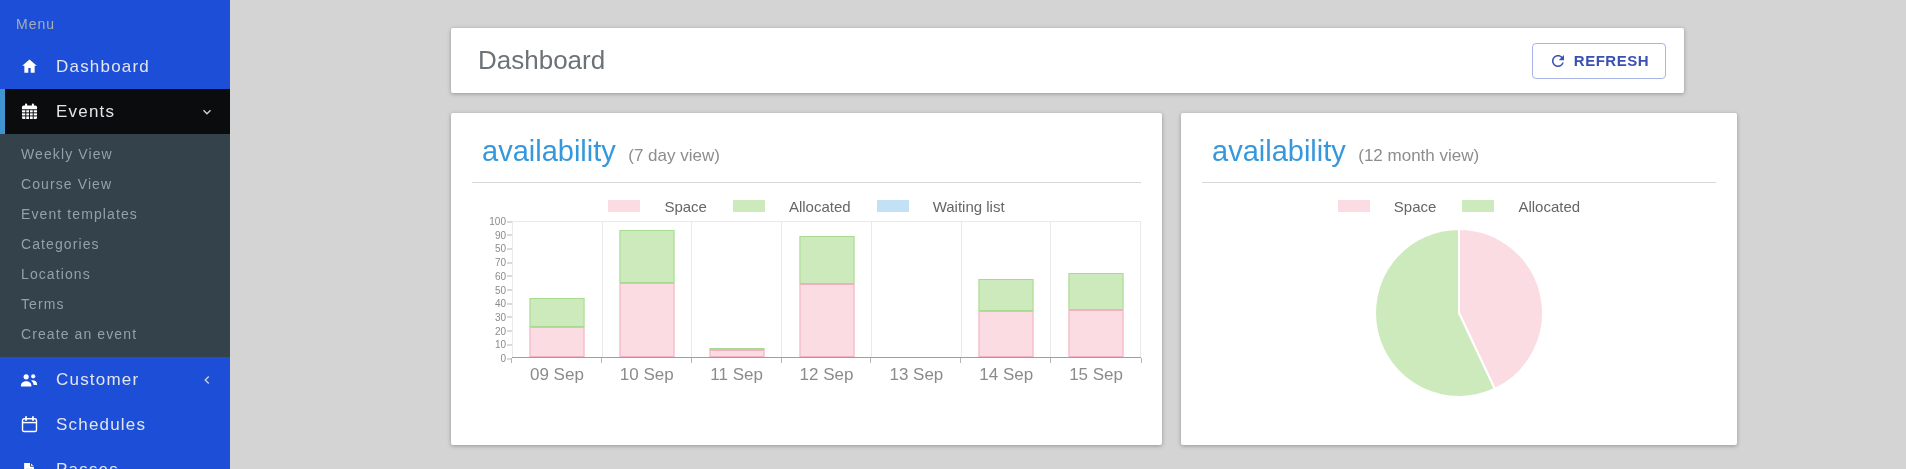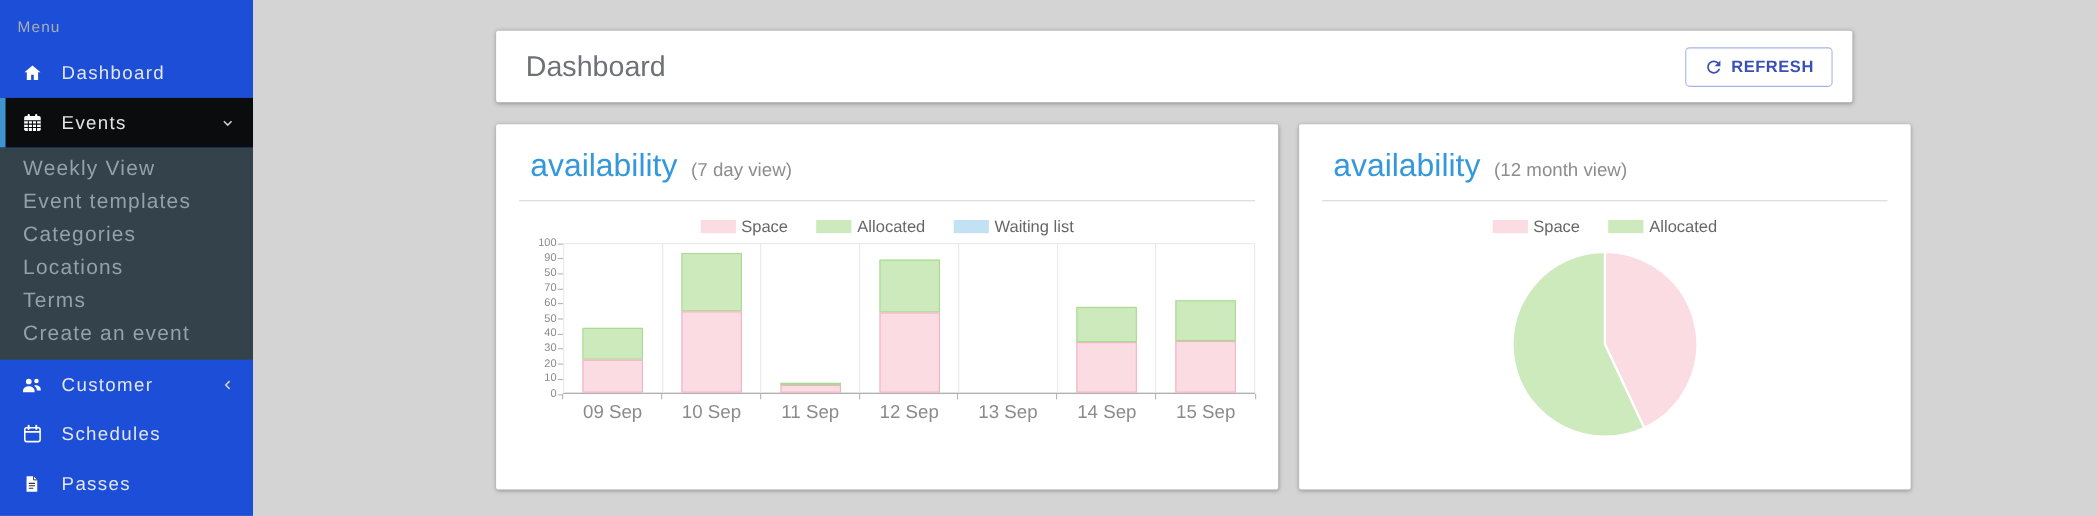--- a/index.html
+++ b/index.html
@@ -10,21 +10,21 @@
   
   .sidebar { width:230px; min-width:230px; height:469px; background:#1d4ed8; color:#e3e6e8; }
   .menu-label { padding:16px 16px 12px 16px; font-size:14px; color:#a7afb4; letter-spacing:1px; }
   .side-item { height:45px; display:flex; align-items:center; padding:0 16px 0 16px;
     font-size:17px; letter-spacing:1.2px; color:#e3e6e8; cursor:pointer; position:relative; }
   .side-item .ico { width:26px; min-width:26px; margin-right:14px; display:flex; align-items:center; justify-content:center; color:#fff; }
   .side-item .chev { margin-left:auto; color:#ccd2d5; display:flex; align-items:center; }
   .side-item.active { background:#0a0c0e; }
   .side-item.active::before { content:""; position:absolute; left:0; top:0; bottom:0; width:5px; background:#4095d1; }
   .submenu { background:#33424b; padding:5px 0 8px 0; }
-  .sub-item { height:30px; line-height:30px; padding-left:21px; font-size:19px;
+  .sub-item { height:30px; line-height:30px; padding-left:21px; font-size:14px;
     letter-spacing:1.1px; color:#93a1a9; cursor:pointer; }
 
   
   .content { flex:1; padding:28px 0 0 221px; }
   .card { background:#fff; border-radius:2px; box-shadow:0 1px 4px rgba(0,0,0,0.30); }
   .header-card { width:1233px; height:65px; display:flex; align-items:center;
     justify-content:space-between; padding:0 18px 0 27px; margin-bottom:20px; }
   .page-title { font-size:26px; color:#6d7277; font-weight:400; }
   .refresh-btn { display:flex; align-items:center; gap:7px; height:36px; padding:0 16px;
     background:#fff; border:1px solid #a8b4e6; border-radius:4px; color:#3b50b5;
@@ -34,21 +34,21 @@
   .cards-row { display:flex; gap:19px; }
   .chart-card { height:332px; padding:22px 21px 0 21px; }
   .chart-card.left { width:711px; }
   .chart-card.right { width:556px; }
   .card-head { padding-left:10px; }
   .card-title { font-size:29px; color:#3598dc; font-weight:400; display:inline; }
   .card-subtitle { font-size:17px; color:#8d8d8d; margin-left:8px; }
   .divider { border:none; border-top:1px solid #d8d8d8; margin-top:14px; }
 
   .legend { display:flex; justify-content:center; gap:26px; margin-top:12px; height:22px; align-items:center; }
-  .legend-item { display:flex; align-items:center; gap:5px; cursor:pointer; }
+  .legend-item { display:flex; align-items:center; gap:24px; cursor:pointer; }
   .swatch { width:32px; height:12px; display:inline-block; }
   .legend-label { font-size:15px; color:#666; }
 
   
   .bar-chart { display:flex; margin-top:4px; }
   .y-axis { width:40px; position:relative; height:137px; }
   .y-tick { position:absolute; right:6px; transform:translateY(50%); font-size:10px; color:#8b8b8b; }
   .y-tick::after { content:""; position:absolute; right:-6px; top:50%; width:5px; height:1px; background:#b5b5b5; }
   .plot-wrap { flex:1; }
   .plot { display:flex; height:137px; border-top:1px solid #e9e9e9; border-bottom:1px solid #9e9e9e; }
@@ -93,20 +93,21 @@
     <span>Events</span>
     <span class="chev">
       <svg width="14" height="14" viewBox="0 0 24 24">
           <path d="M6 9l6 6 6-6" fill="none" stroke="currentColor" stroke-width="2.4"></path>
         </svg>
     </span>
   </div>
 
   <div class="submenu">
     <div class="sub-item">Weekly View</div>
+    <div class="sub-item">Course View</div>
     <div class="sub-item">Event templates</div>
     <div class="sub-item">Categories</div>
     <div class="sub-item">Locations</div>
     <div class="sub-item">Terms</div>
     <div class="sub-item">Create an event</div>
   </div>
 
   <div class="side-item">
     <span class="ico">
       <svg width="20" height="20" viewBox="0 0 24 24" fill="currentColor">

